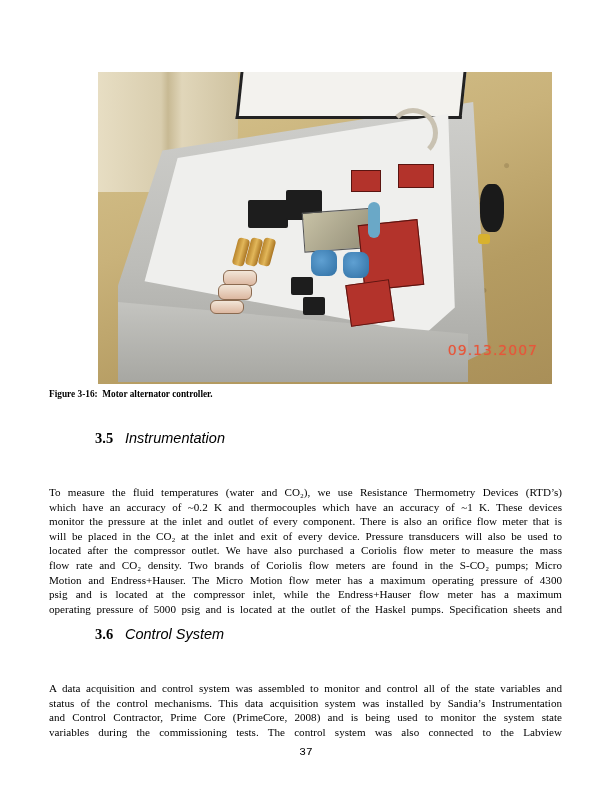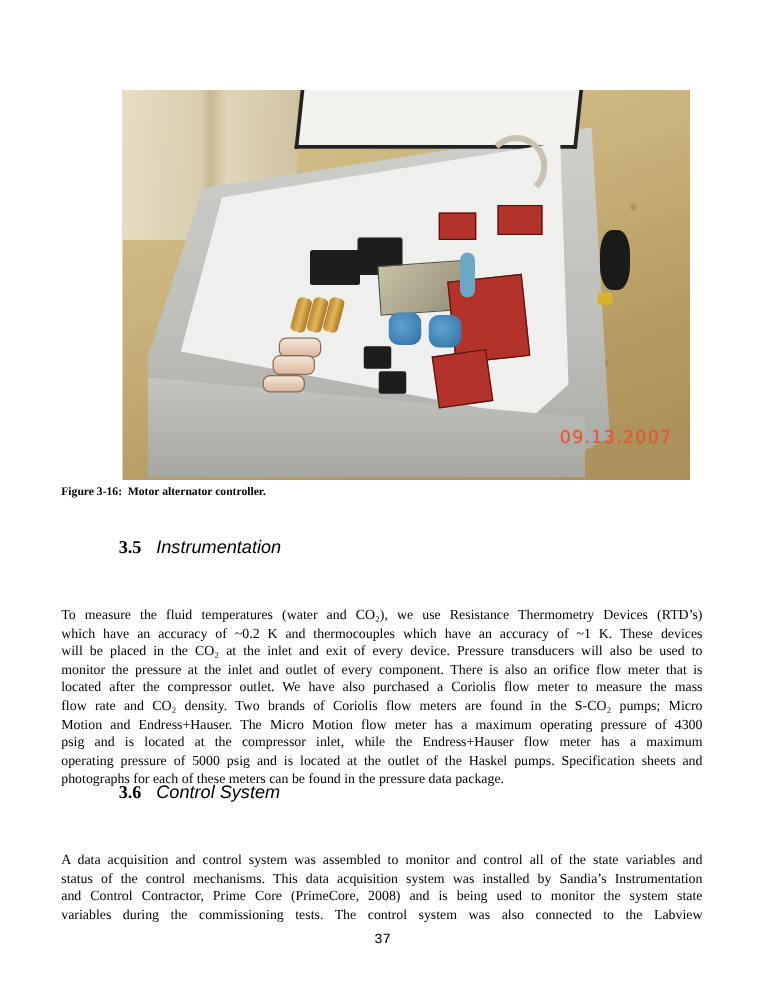--- a/index.html
+++ b/index.html
@@ -258,28 +258,27 @@
   </div>
 
   <div class="caption">Figure 3-16:  Motor alternator controller.</div>
 
   <div class="heading h35">
     <span class="num">3.5</span><span class="title">Instrumentation</span>
   </div>
   <div class="para p35">
     <span class="line">To measure the fluid temperatures (water and CO₂), we use Resistance Thermometry Devices (RTD’s)</span>
     <span class="line">which have an accuracy of ~0.2 K and thermocouples which have an accuracy of ~1 K.  These devices</span>
+    <span class="line">monitor the pressure at the inlet and outlet of every component.  There is also an orifice flow meter that is</span>
     <span class="line">will be placed in the CO₂ at the inlet and exit of every device.   Pressure transducers will also be used to</span>
-    <span class="line">monitor the pressure at the inlet and outlet of every component.  There is also an orifice flow meter that is</span>
     <span class="line">located after the compressor outlet.  We have also purchased a Coriolis flow meter to measure the mass</span>
     <span class="line">flow rate and CO₂ density. Two brands of Coriolis flow meters are found in the S-CO₂ pumps; Micro</span>
     <span class="line">Motion and Endress+Hauser.  The Micro Motion flow meter has a maximum operating pressure of 4300</span>
     <span class="line">psig and is located at the compressor inlet, while the Endress+Hauser flow meter has a maximum</span>
     <span class="line">operating pressure of 5000 psig and is located at the outlet of the Haskel pumps.  Specification sheets and</span>
-    <span class="line last">photographs for each of these meters can be found in the pressure data package.</span>
   </div>
 
   <div class="heading h36">
     <span class="num">3.6</span><span class="title">Control System</span>
   </div>
   <div class="para p36">
     <span class="line">A data acquisition and control system was assembled to monitor and control all of the state variables and</span>
     <span class="line">status of the control mechanisms.  This data acquisition system was installed by Sandia’s Instrumentation</span>
     <span class="line">and Control Contractor, Prime Core (PrimeCore, 2008) and is being used to monitor the system state</span>
     <span class="line">variables during the commissioning tests.  The control system was also connected to the Labview</span>

